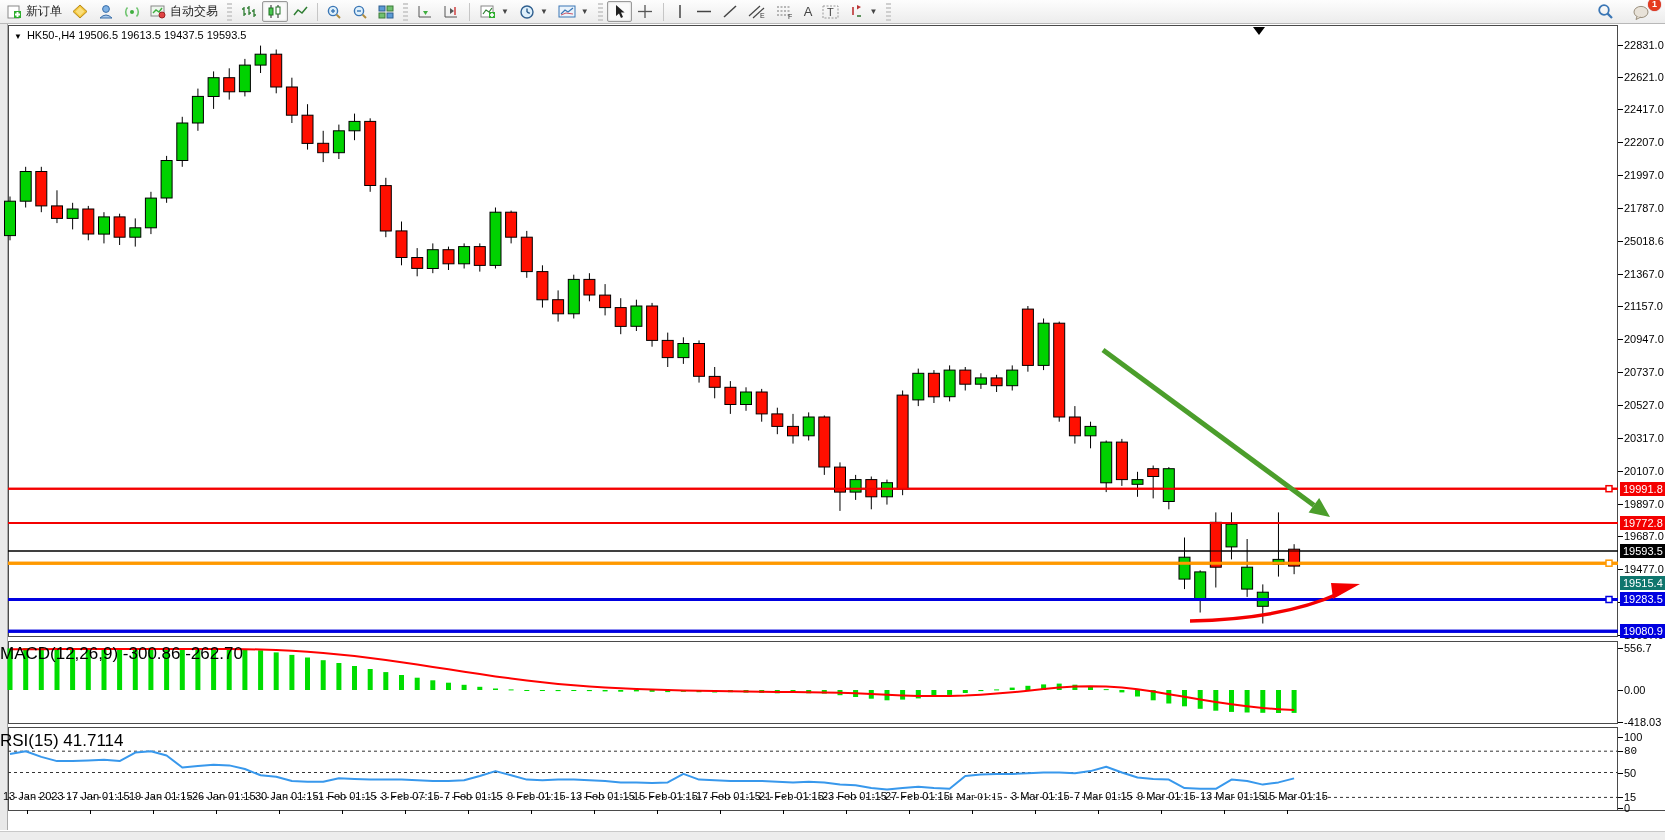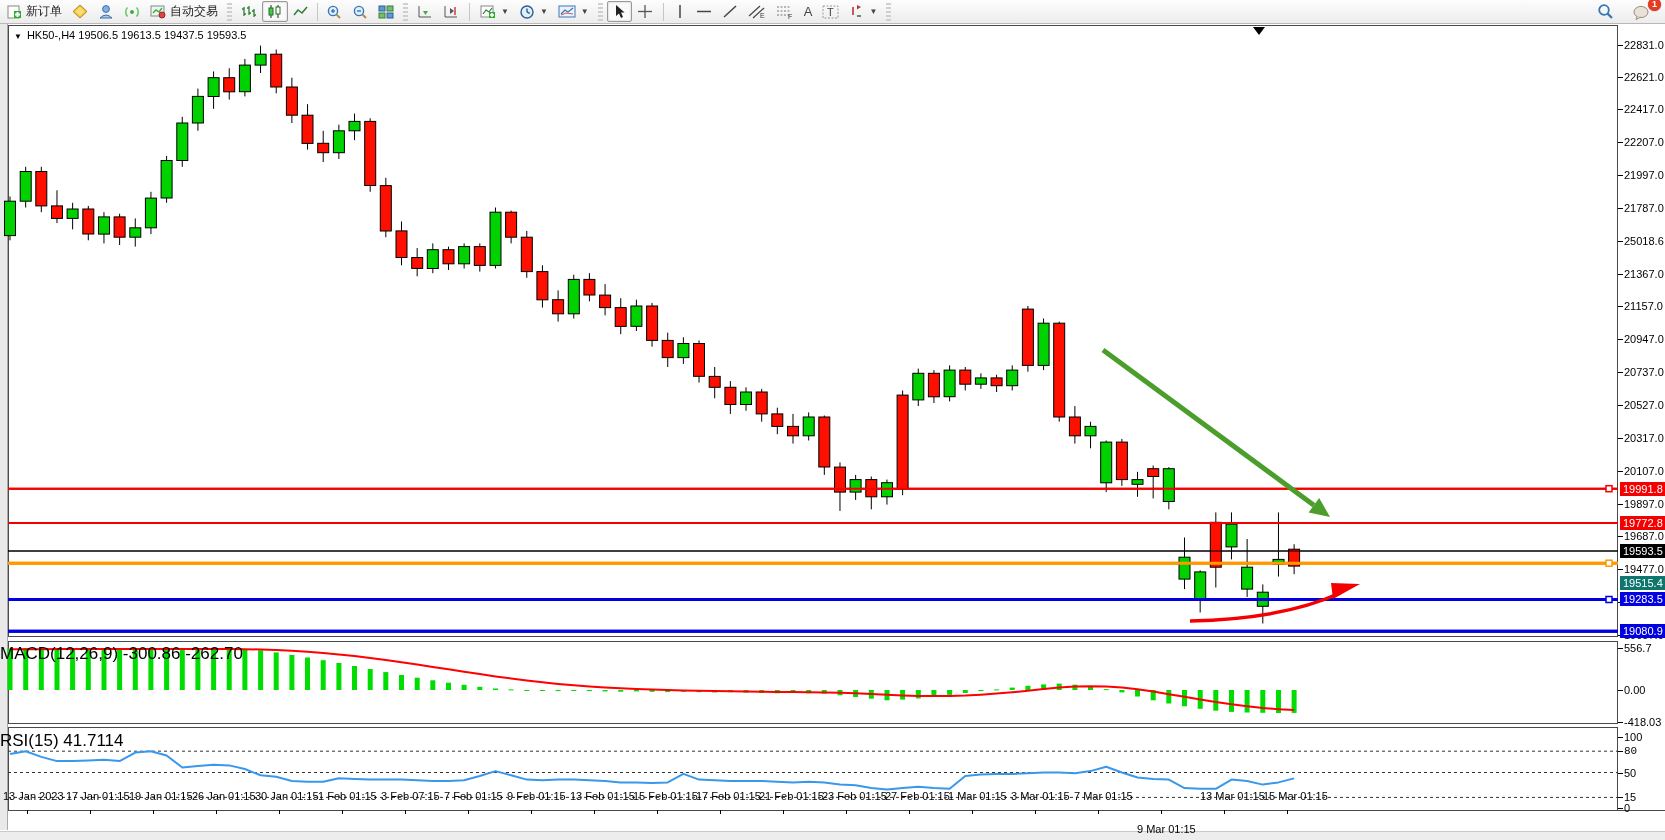--- a/index.html
+++ b/index.html
@@ -641,26 +641,26 @@
       <div class="xlab" style="left: 633px;">15 Feb 01:15</div>
       <div class="xtick" style="left: 720px;"></div>
       <div class="xlab" style="left: 696px;">17 Feb 01:15</div>
       <div class="xtick" style="left: 783px;"></div>
       <div class="xlab" style="left: 759px;">21 Feb 01:15</div>
       <div class="xtick" style="left: 846px;"></div>
       <div class="xlab" style="left: 822px;">23 Feb 01:15</div>
       <div class="xtick" style="left: 909px;"></div>
       <div class="xlab" style="left: 885px;">27 Feb 01:15</div>
       <div class="xtick" style="left: 972px;"></div>
-      <div class="xlab" style="left: 948px;">1 Mar 01:15</div>
+      <div class="xlab" style="left: 948px; font-family: Liberation Serif, serif;">1 Mar 01:15</div>
       <div class="xtick" style="left: 1035px;"></div>
       <div class="xlab" style="left: 1011px;">3 Mar 01:15</div>
       <div class="xtick" style="left: 1098px;"></div>
       <div class="xlab" style="left: 1074px;">7 Mar 01:15</div>
       <div class="xtick" style="left: 1161px;"></div>
-      <div class="xlab" style="left: 1137px; margin-top: 33px;">9 Mar 01:15</div>
+      <div class="xlab" style="left: 1137px;">9 Mar 01:15</div>
       <div class="xtick" style="left: 1224px;"></div>
       <div class="xlab" style="left: 1200px;">13 Mar 01:15</div>
       <div class="xtick" style="left: 1287px;"></div>
       <div class="xlab" style="left: 1263px;">15 Mar 01:15</div>
     </div>
   <div id="footer"></div>
 </div>
 
 </body></html>

